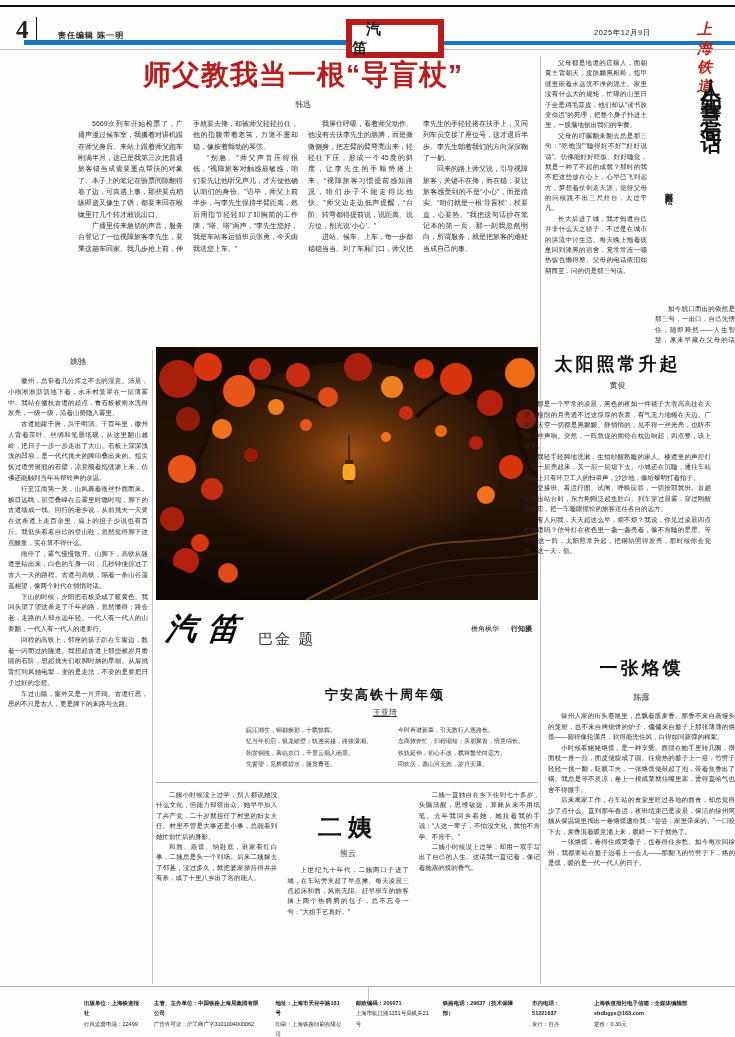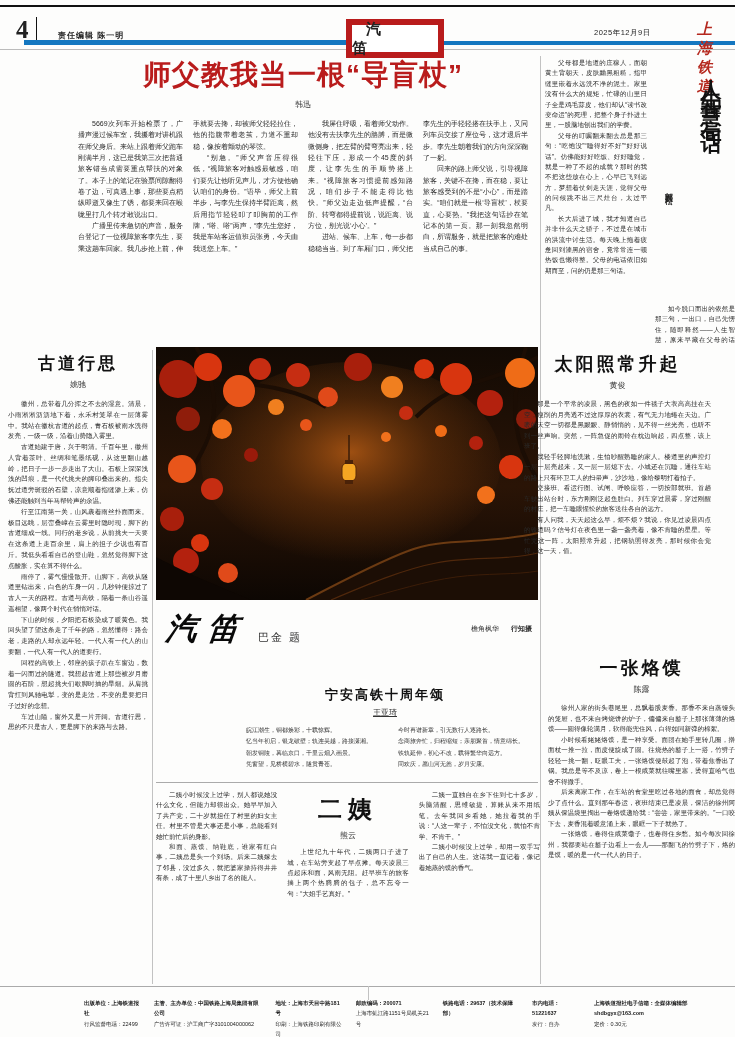--- a/index.html
+++ b/index.html
@@ -48,34 +48,34 @@
   
   .gudao{left:8px;top:352px;width:140px;}
   .gudao-title{font-size:17px;letter-spacing:3px;}
   .gudao-body{margin-top:9px;font-size:6.5px;line-height:1.66;height:560px;overflow:hidden;}
   
   .photo{left:156px;top:347px;width:382px;height:253px;background:#160b04;}
   .caption-row{left:156px;top:608px;width:382px;height:50px;}
   .calli{position:absolute;left:10px;top:0px;font-family:"Liberation Serif",serif;
          font-style:italic;font-weight:700;font-size:31px;letter-spacing:10px;color:#0a0a0a;
          transform:skewX(-6deg);}
-  .inscriber{position:absolute;left:102px;top:22px;font-size:11px;color:#333;letter-spacing:2px;}
+  .inscriber{position:absolute;left:102px;top:22px;font-size:15px;color:#333;letter-spacing:2px;}
   .credit{position:absolute;right:6px;top:16px;font-size:7px;color:#333;}
   .credit b{margin-left:10px;}
   
   .poem{left:230px;top:686px;width:310px;}
   .poem-title{font-size:13px;letter-spacing:2px;font-family:Liberation Serif, serif;}
   .poem-author{margin-top:3px;text-decoration:underline;}
   .poem-cols{display:flex;gap:26px;margin-top:7px;justify-content:center;}
   .poem-col{font-family:"Liberation Serif",serif;font-size:6px;line-height:1.9;color:#333;}
   
   .midline{left:156px;top:782px;width:382px;}
   .eryi{left:156px;top:790px;width:384px;height:194px;display:flex;gap:10px;}
   .eryi .col{flex:1;font-size:6.5px;line-height:1.6;overflow:hidden;}
-  .eryi-title{font-size:24px;letter-spacing:6px;}
+  .eryi-title{font-size:24px;letter-spacing:6px;margin-top:18px;}
   .eryi-byline{margin:2px 0 4px;}
   
   .sun{left:524px;top:352px;width:187px;}
   .sun-title,.laomo-title{font-size:18px;letter-spacing:3px;}
   .rail-body{margin-top:8px;font-size:6.5px;line-height:1.62;overflow:hidden;}
   .sun .rail-body{height:242px;}
   .laomo{left:548px;top:656px;width:187px;}
   .laomo .rail-body{height:272px;}
   
   .footline{left:0;top:986px;width:735px;}
@@ -123,21 +123,20 @@
     <div class="wisdom-title">人生智慧三句话</div>
     <div class="wisdom-author">郭雨松</div>
     <div class="wisdom-bottom jtext">
       <p>如今脱口而出的依然是那三句，一出口，自己先愣住，随即释然——人生智慧，原来早藏在父母的话里。</p>
     </div>
   </div>
 
   <div class="abs vline" style="left:152px;top:350px;height:634px;"></div>
 
   <div class="abs gudao">
-    <div class="h-serif gudao-title">古道行思</div>
     <div class="byline" style="margin-top:4px;">姚驰</div>
     <div class="gudao-body jtext">
       <p>徽州，总带着几分挥之不去的湿意。清晨，小雨淅淅沥沥地下着，永禾村笼罩在一层薄雾中。我站在徽杭古道的起点，青石板被雨水洗得发亮，一级一级，沿着山势隐入雾里。</p>
       <p>古道始建于唐，兴于明清。千百年里，徽州人背着茶叶、丝绸和笔墨纸砚，从这里翻山越岭，把日子一步一步走出了大山。石板上深深浅浅的凹痕，是一代代挑夫的脚印叠出来的。指尖抚过道旁斑驳的石壁，凉意顺着指缝渗上来，仿佛还能触到当年马帮铃声的余温。</p>
       <p>行至江南第一关，山风裹着雨丝扑面而来。极目远眺，层峦叠嶂在云雾里时隐时现，脚下的古道细成一线。同行的老乡说，从前挑夫一天要在这条道上走百余里，肩上的担子少说也有百斤。我低头看看自己的登山鞋，忽然觉得脚下这点酸胀，实在算不得什么。</p>
       <p>雨停了，雾气慢慢散开。山脚下，高铁从隧道里钻出来，白色的车身一闪，几秒钟便掠过了古人一天的路程。古道与高铁，隔着一条山谷遥遥相望，像两个时代在悄悄对话。</p>
       <p>下山的时候，夕阳把石板染成了暖黄色。我回头望了望这条走了千年的路，忽然懂得：路会老，走路的人却永远年轻。一代人有一代人的山要翻，一代人有一代人的道要行。</p>
       <p>回程的高铁上，邻座的孩子趴在车窗边，数着一闪而过的隧道。我想起古道上那些被岁月磨圆的石阶，想起挑夫们歇脚时抽的旱烟。从肩挑背扛到风驰电掣，变的是走法，不变的是要把日子过好的念想。</p>
       <p>车过山隘，窗外又是一片开阔。古道行思，思的不只是古人，更是脚下的来路与去路。</p>
     </div>
@@ -263,21 +262,21 @@
     <div class="rail-body jtext">
       <p>那是一个平常的凌晨，黑色的夜如一件毯子大衣高高挂在天空，瘦削的月亮透不过这厚厚的衣裳，有气无力地蜷在天边。广袤的天空一切都是黑黢黢、静悄悄的，见不得一丝光亮，也听不到一丝声响。突然，一阵急促的闹铃在枕边响起，四点整，该上班了。</p>
       <p>我轻手轻脚地洗漱，生怕吵醒熟睡的家人。楼道里的声控灯一层一层亮起来，又一层一层熄下去。小城还在沉睡，通往车站的路上只有环卫工人的扫帚声，沙沙地，像给黎明打着拍子。</p>
       <p>交接班、看运行图、试闸、呼唤应答，一切按部就班。首趟车驶出站台时，东方刚刚泛起鱼肚白。列车穿过晨雾，穿过刚醒的村庄，把一车睡眼惺忪的旅客送往各自的远方。</p>
       <p>有人问我，天天起这么早，烦不烦？我说，你见过凌晨四点的铁道吗？信号灯在夜色里一盏一盏亮着，像不肯睡的星星。等忙完这一阵，太阳照常升起，把钢轨照得发亮，那时候你会觉得，这一天，值。</p>
     </div>
   </div>
 
   <div class="abs laomo">
     <div class="h-serif laomo-title">一张烙馍</div>
-    <div class="byline" style="margin-top:4px;">陈露</div>
+    <div class="byline" style="margin-top:12px;">陈露</div>
     <div class="rail-body jtext">
       <p>徐州人家的街头巷尾里，总飘着股麦香。那香不来自蒸馒头的笼屉，也不来自烤烧饼的炉子，偏偏来自鏊子上那张薄薄的烙馍——圆得像轮满月，软得能兜住风，白得如同新弹的棉絮。</p>
       <p>小时候看姥姥烙馍，是一种享受。面团在她手里转几圈，擀面杖一推一拉，面皮便旋成了圆。往烧热的鏊子上一搭，竹劈子轻轻一挑一翻，眨眼工夫，一张烙馍便鼓起了泡，带着焦香出了锅。我总是等不及凉，卷上一根咸菜就往嘴里塞，烫得直哈气也舍不得撒手。</p>
       <p>后来离家工作，在车站的食堂里吃过各地的面食，却总觉得少了点什么。直到那年春运，夜班结束已是凌晨，保洁的徐州阿姨从保温袋里掏出一卷烙馍递给我：“尝尝，家里带来的。”一口咬下去，麦香混着暖意涌上来，眼眶一下子就热了。</p>
       <p>一张烙馍，卷得住咸菜馓子，也卷得住乡愁。如今每次回徐州，我都要站在鏊子边看上一会儿——那翻飞的竹劈子下，烙的是馍，暖的是一代一代人的日子。</p>
     </div>
   </div>
 
   <div class="abs hline footline"></div>
   <div class="abs vline foottick"></div>

